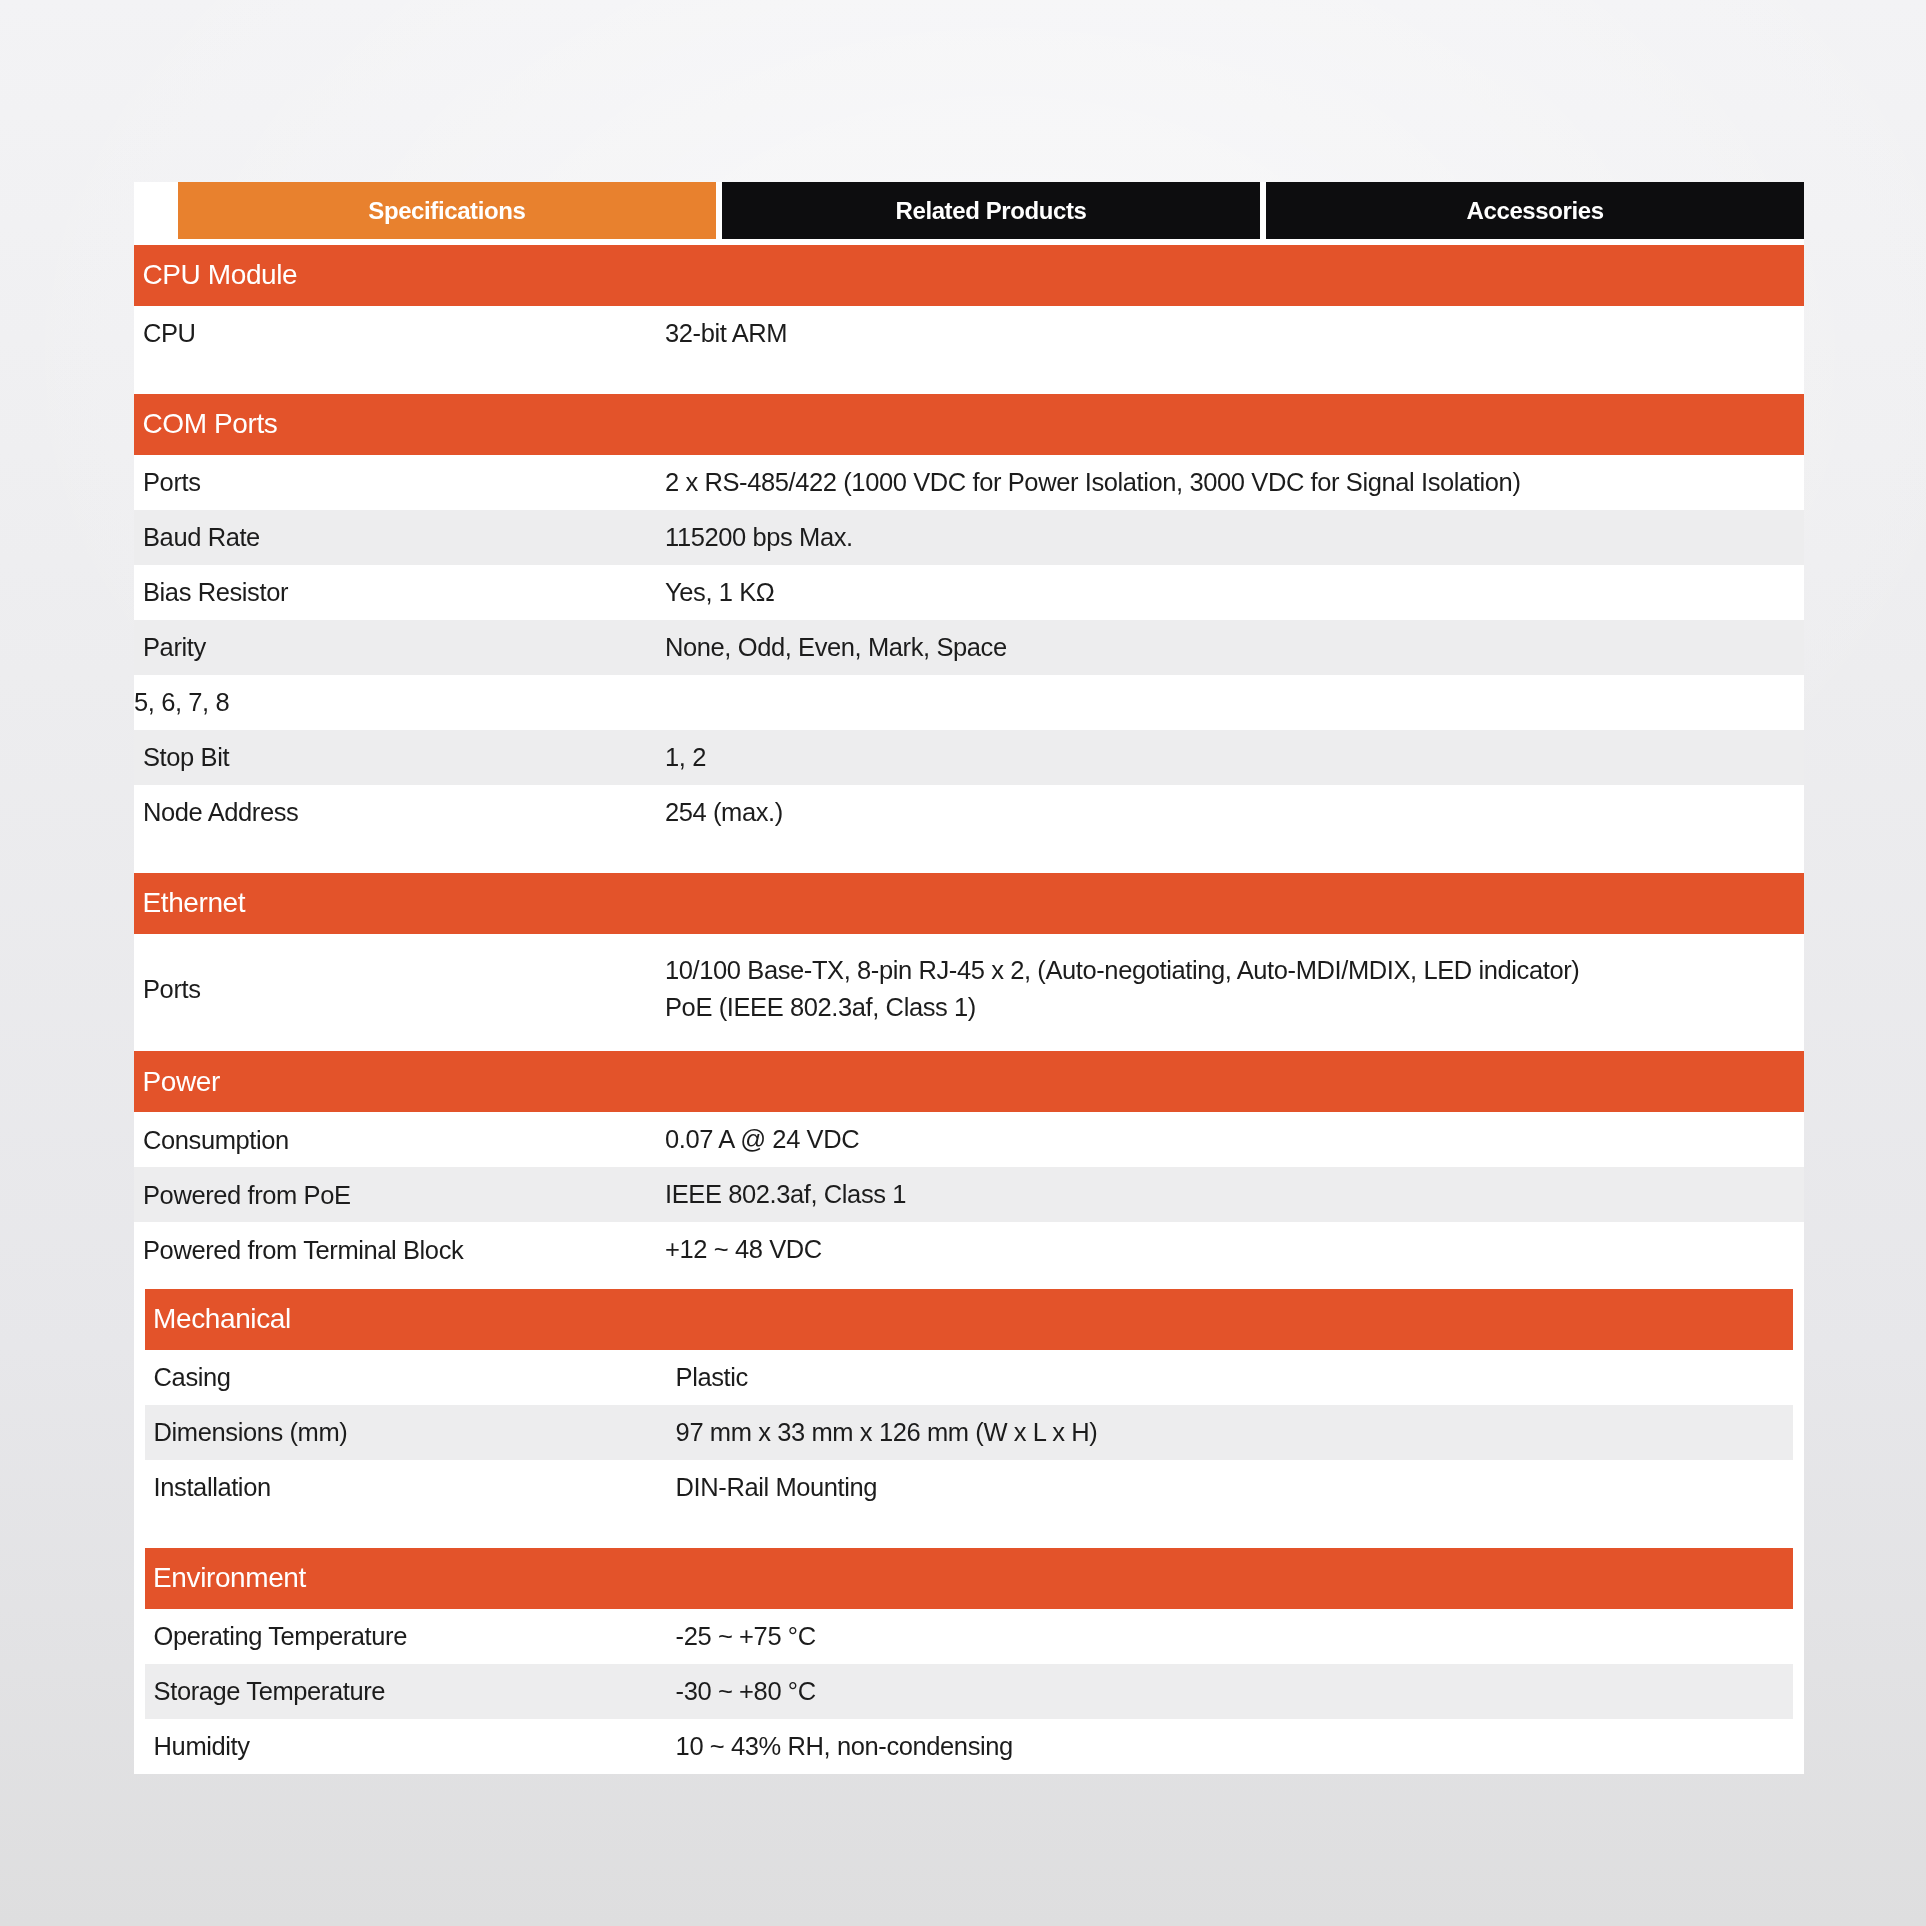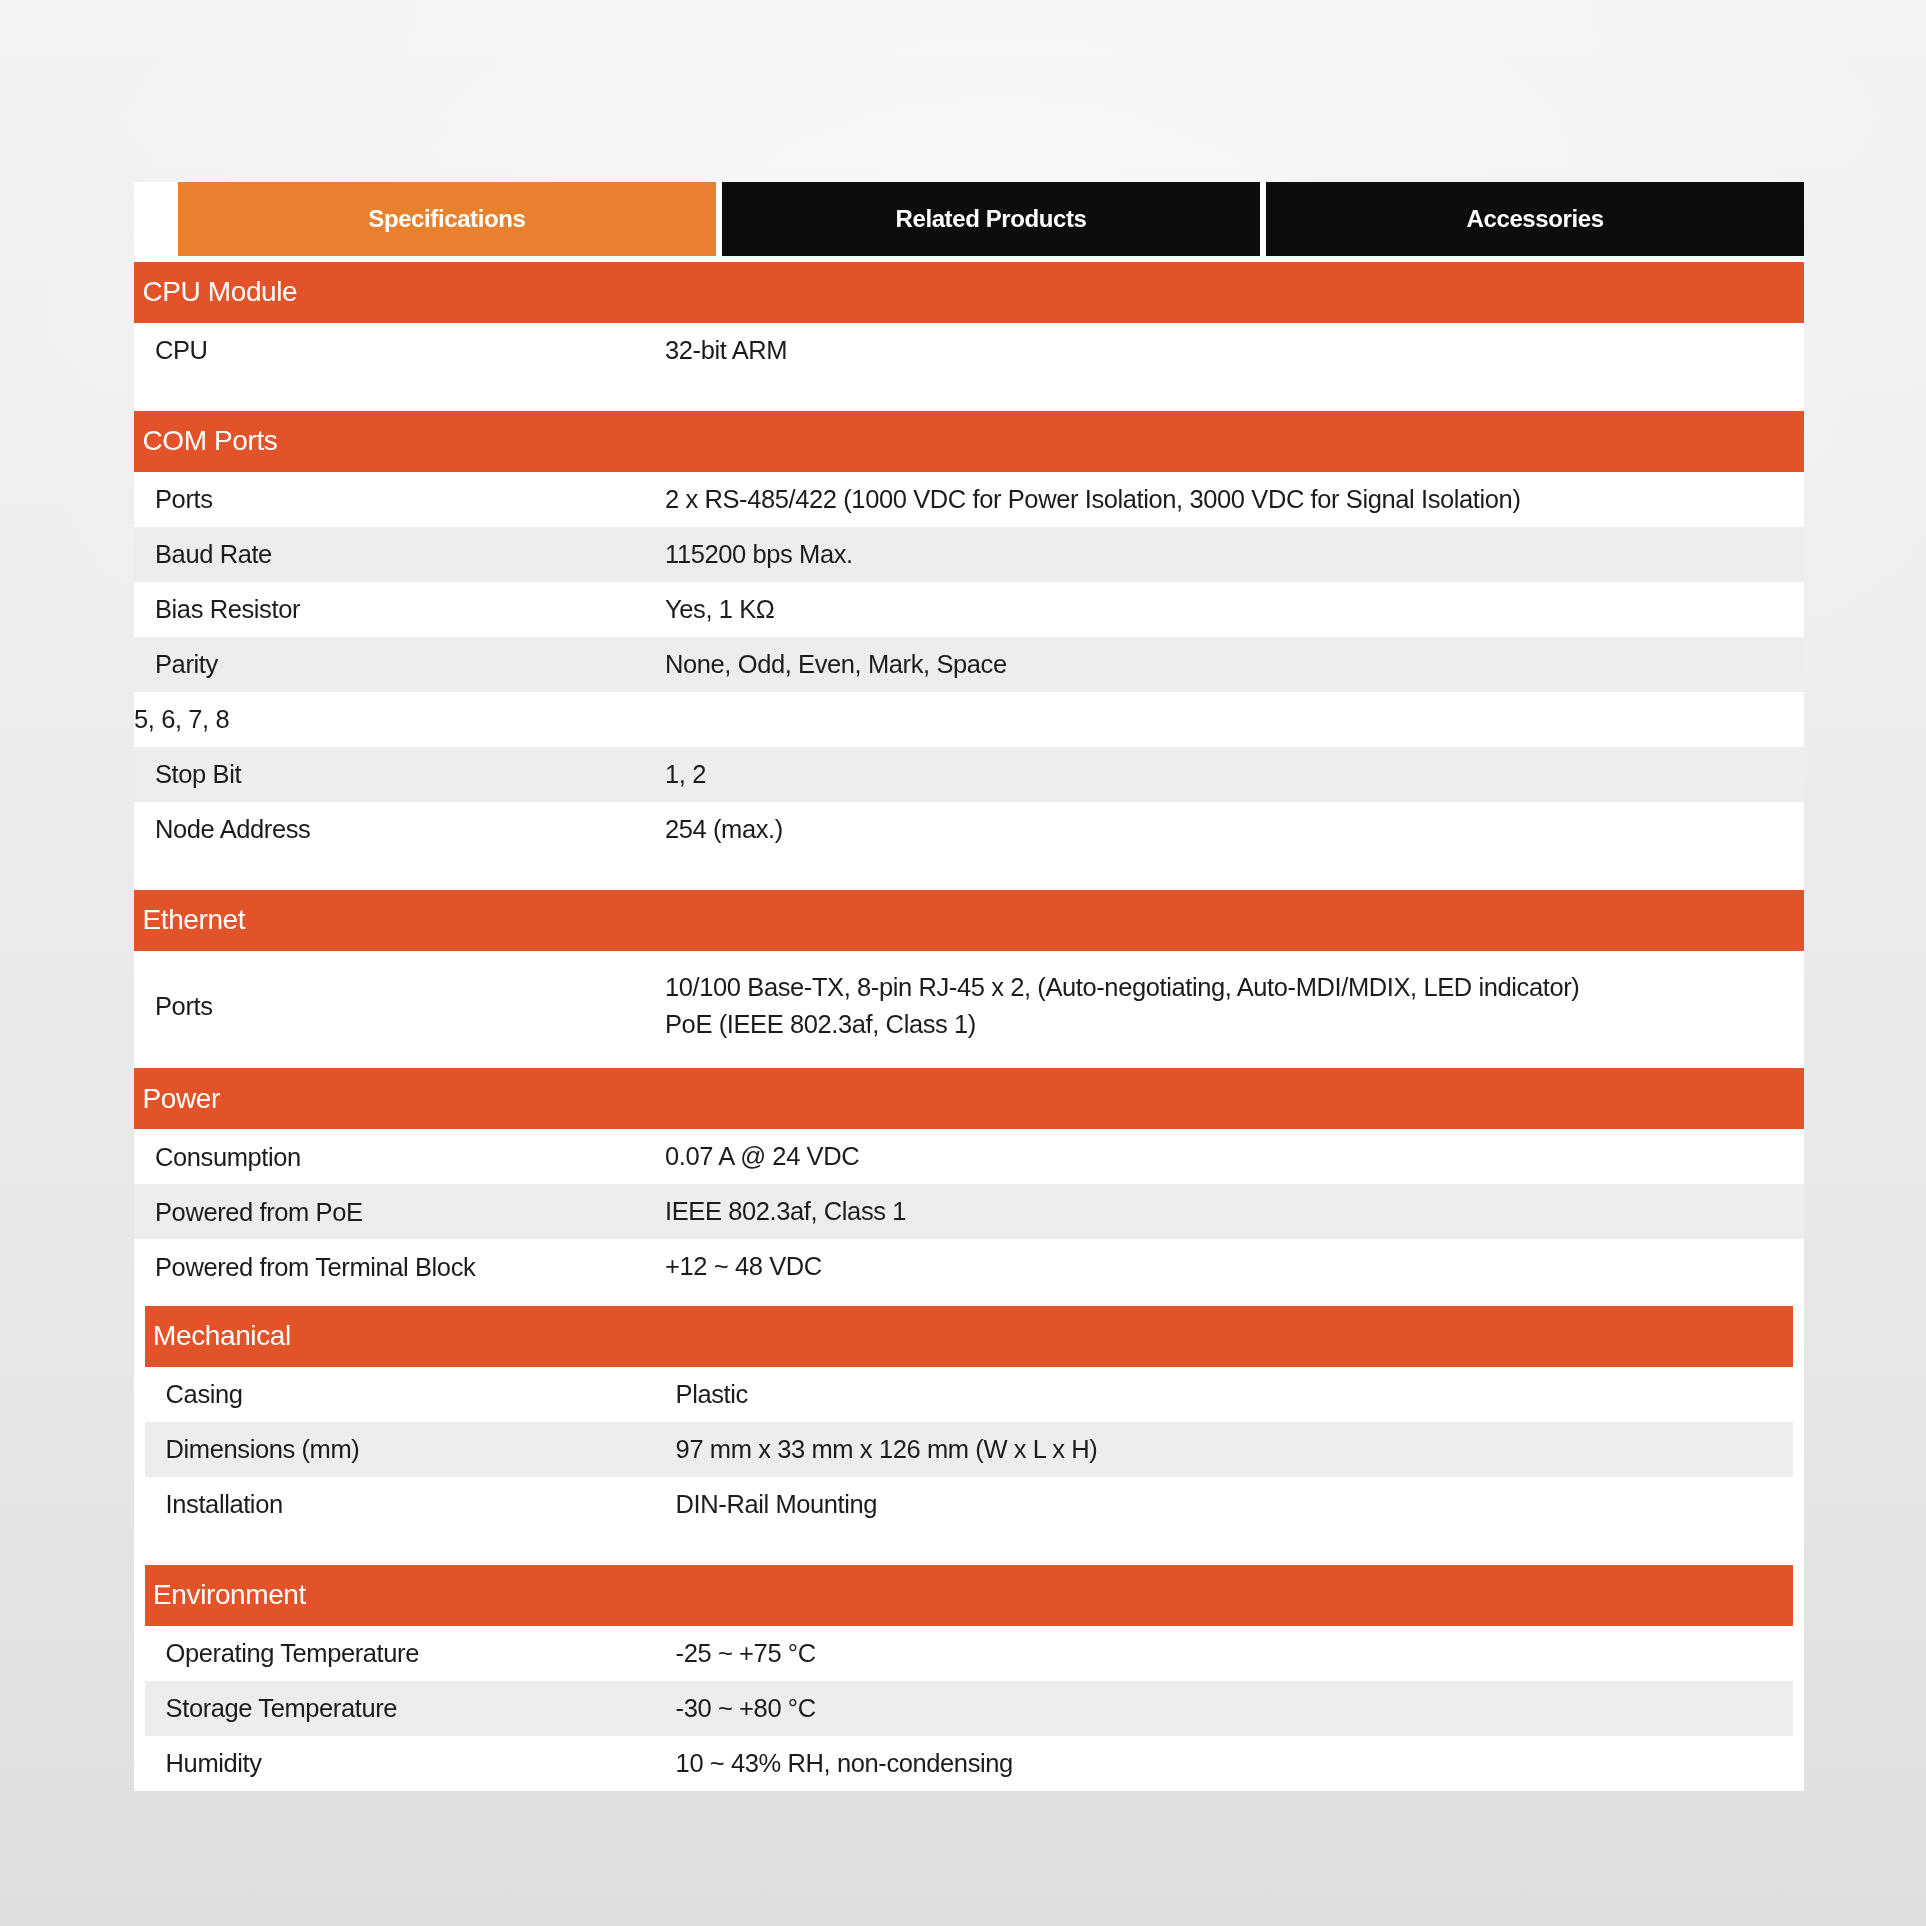--- a/index.html
+++ b/index.html
@@ -21,21 +21,21 @@
     position:relative;width:1926px;height:1926px;
     background:
       radial-gradient(ellipse 1698px 1132px at 52% 18%, rgba(255,255,255,0.55) 0%, rgba(255,255,255,0) 60%),
       linear-gradient(180deg,#f3f3f5 0%,#ededef 35%,#e7e7ea 70%,#dededf 100%);
   }
   .panel{
     position:absolute;left:134px;top:182px;width:1670px;
     background:var(--panel_bg);
   }
   
-  .tabs{display:flex;gap:6.4px;height:74px;margin-left:44px;}
+  .tabs{display:flex;gap:6.4px;height:57px;margin-left:44px;}
   .tab{
     flex:1;display:flex;align-items:center;justify-content:center;
     background:var(--tab_inactive);color:#fff;
     font-size:24px;font-weight:bold;letter-spacing:-0.4px;
     cursor:pointer;
   }
   .tab.active{background:var(--tab_active);}
   
   .sections{padding-top:5.7px;}
   .section{margin-bottom:33px;}
@@ -49,21 +49,21 @@
     background:var(--section_header);color:#fff;
     font-size:28px;font-weight:normal;letter-spacing:-0.4px;
     padding-left:8.5px;
   }
   .row{
     display:flex;align-items:center;min-height:55px;
     background:#fff;font-size:25.5px;letter-spacing:-0.4px;
   }
   .row.alt{background:var(--row_alt);}
   .row.tall{padding:18.4px 0;}
-  .cell-label{flex:0 0 531px;width:531px;padding-left:21px;line-height:34px;}
+  .cell-label{flex:0 0 531px;width:531px;padding-left:9px;line-height:34px;}
   .cell-value{flex:1;padding-right:17px;white-space:pre-line;line-height:37px;}
 </style>
 </head>
 <body>
 
 <div class="page" data-name="product-spec-page">
   <div class="panel" data-name="spec-panel">
 
     <div class="tabs" data-name="tab-bar">
       <div class="tab active" data-name="tab-specifications">Specifications</div>

